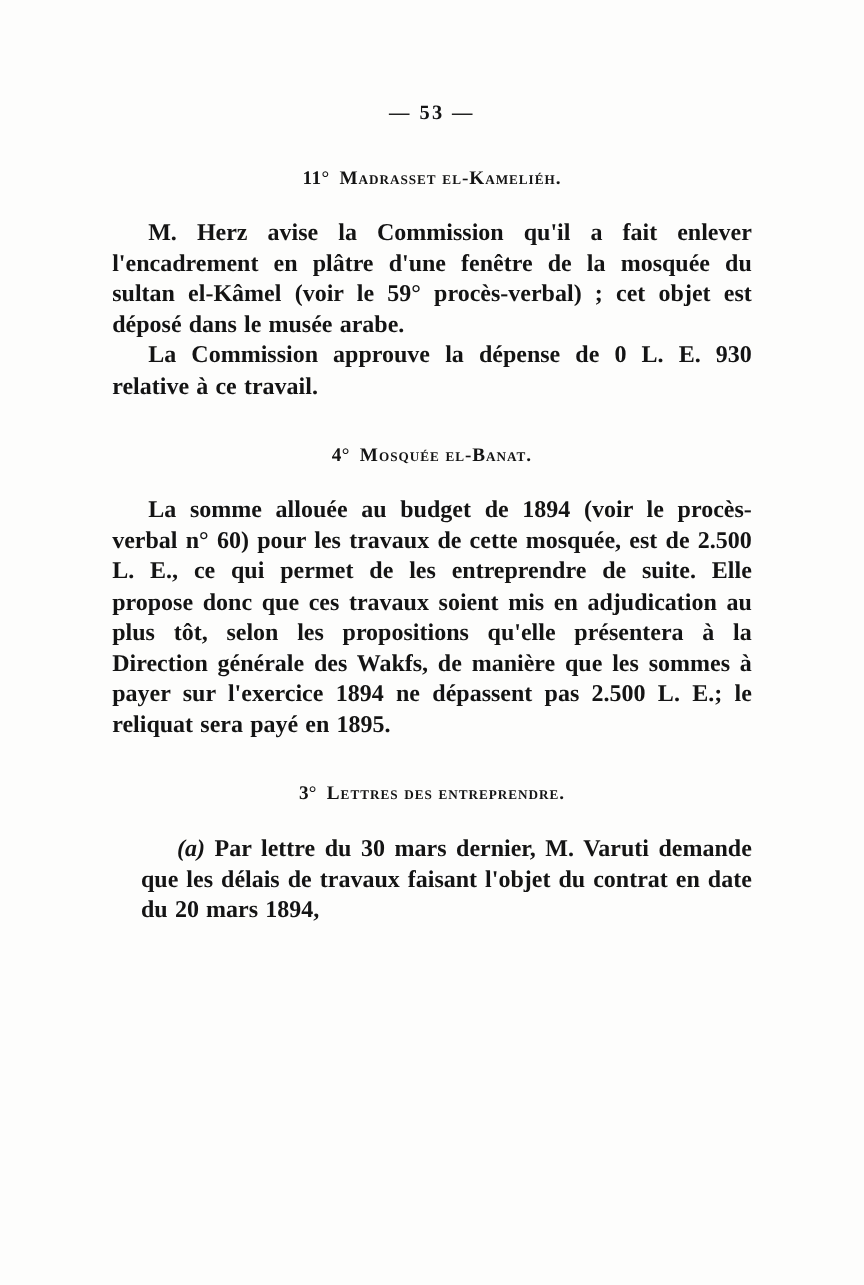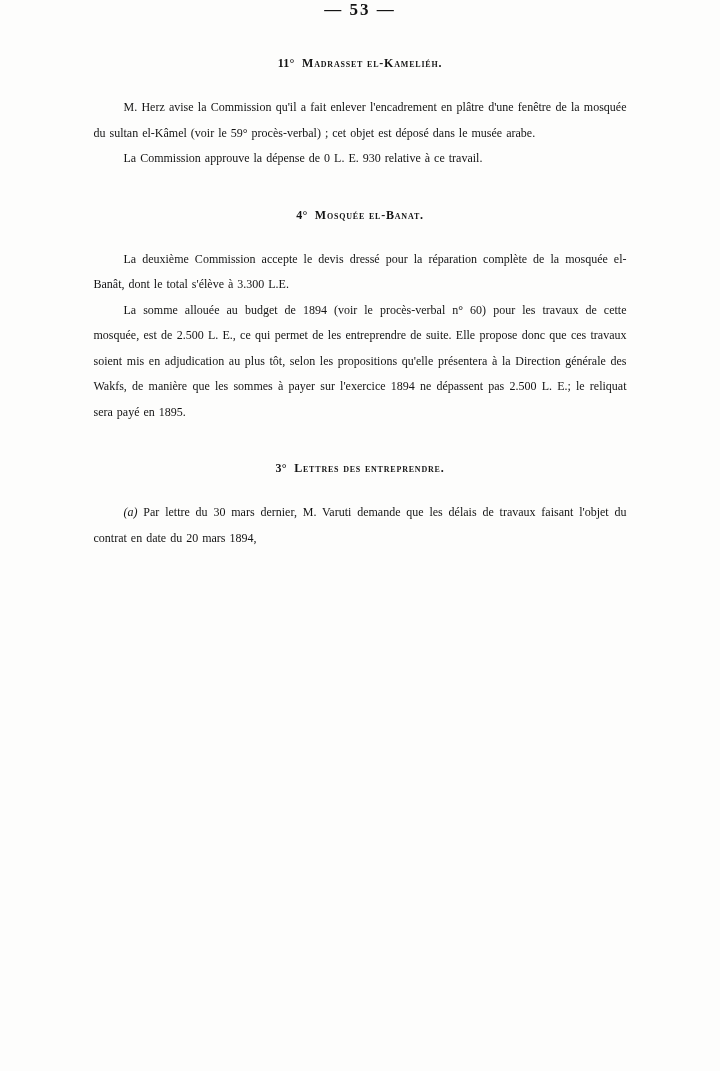--- a/index.html
+++ b/index.html
@@ -8,49 +8,51 @@
     position: relative;
     width: 720px;
     height: 1071px;
     margin: 0 auto;
     background: #fdfdfc;
     overflow: hidden;
     font-family: "Liberation Serif", "DejaVu Serif", serif;
     color: #141414;
   }
   .page-number {
+    padding-top: 84px;
     text-align: center;
     font-size: 17px;
     font-weight: bold;
     letter-spacing: 2px;
   }
   .column {
     width: 533px;
     margin: 0 auto;
   }
   .section-heading {
     margin: 36px 0 24px 0;
     text-align: center;
-    font-size: 12px;
+    font-size: 16px;
     font-weight: bold;
     letter-spacing: 0.3px;
   }
   .heading-num { margin-right: 4px; }
   .heading-title {
     font-variant: small-caps;
     letter-spacing: 0.8px;
   }
   .para {
-    font-size: 12px;
+    font-size: 20px;
     line-height: 25.5px;
     text-align: justify;
     text-indent: 30px;
     word-spacing: 1px;
+    font-weight: bold;
   }
-  .para.gap-top { margin-top: 9px; }
+  .para.gap-top { margin-top: 9px; margin-left: 24px; }
   .marker { font-style: italic; }
 </style>
 </head>
 <body>
 
 <div class="page">
 
   <div class="page-number">— 53 —</div>
 
   <div class="column">
@@ -62,21 +64,20 @@
       </h2>
       <p class="para">M. Herz avise la Commission qu'il a fait enlever l'encadrement en plâtre d'une fenêtre de la mosquée du sultan el-Kâmel (voir le 59° procès-verbal) ; cet objet est déposé dans le musée arabe.</p>
       <p class="para">La Commission approuve la dépense de 0 L. E. 930 relative à ce travail.</p>
     </section>
 
     <section>
       <h2 class="section-heading">
         <span class="heading-num">4°</span>
         <span class="heading-title">Mosquée el-Banat.</span>
       </h2>
-      <p class="para">La deuxième Commission accepte le devis dressé pour la réparation complète de la mosquée el-Banât, dont le total s'élève à 3.300 L.E.</p>
       <p class="para">La somme allouée au budget de 1894 (voir le procès-verbal n° 60) pour les travaux de cette mosquée, est de 2.500 L. E., ce qui permet de les entreprendre de suite. Elle propose donc que ces travaux soient mis en adjudication au plus tôt, selon les propositions qu'elle présentera à la Direction générale des Wakfs, de manière que les sommes à payer sur l'exercice 1894 ne dépassent pas 2.500 L. E.; le reliquat sera payé en 1895.</p>
     </section>
 
     <section>
     </section>
 
     <section>
       <h2 class="section-heading">
         <span class="heading-num">3°</span>
         <span class="heading-title">Lettres des entreprendre.</span>

